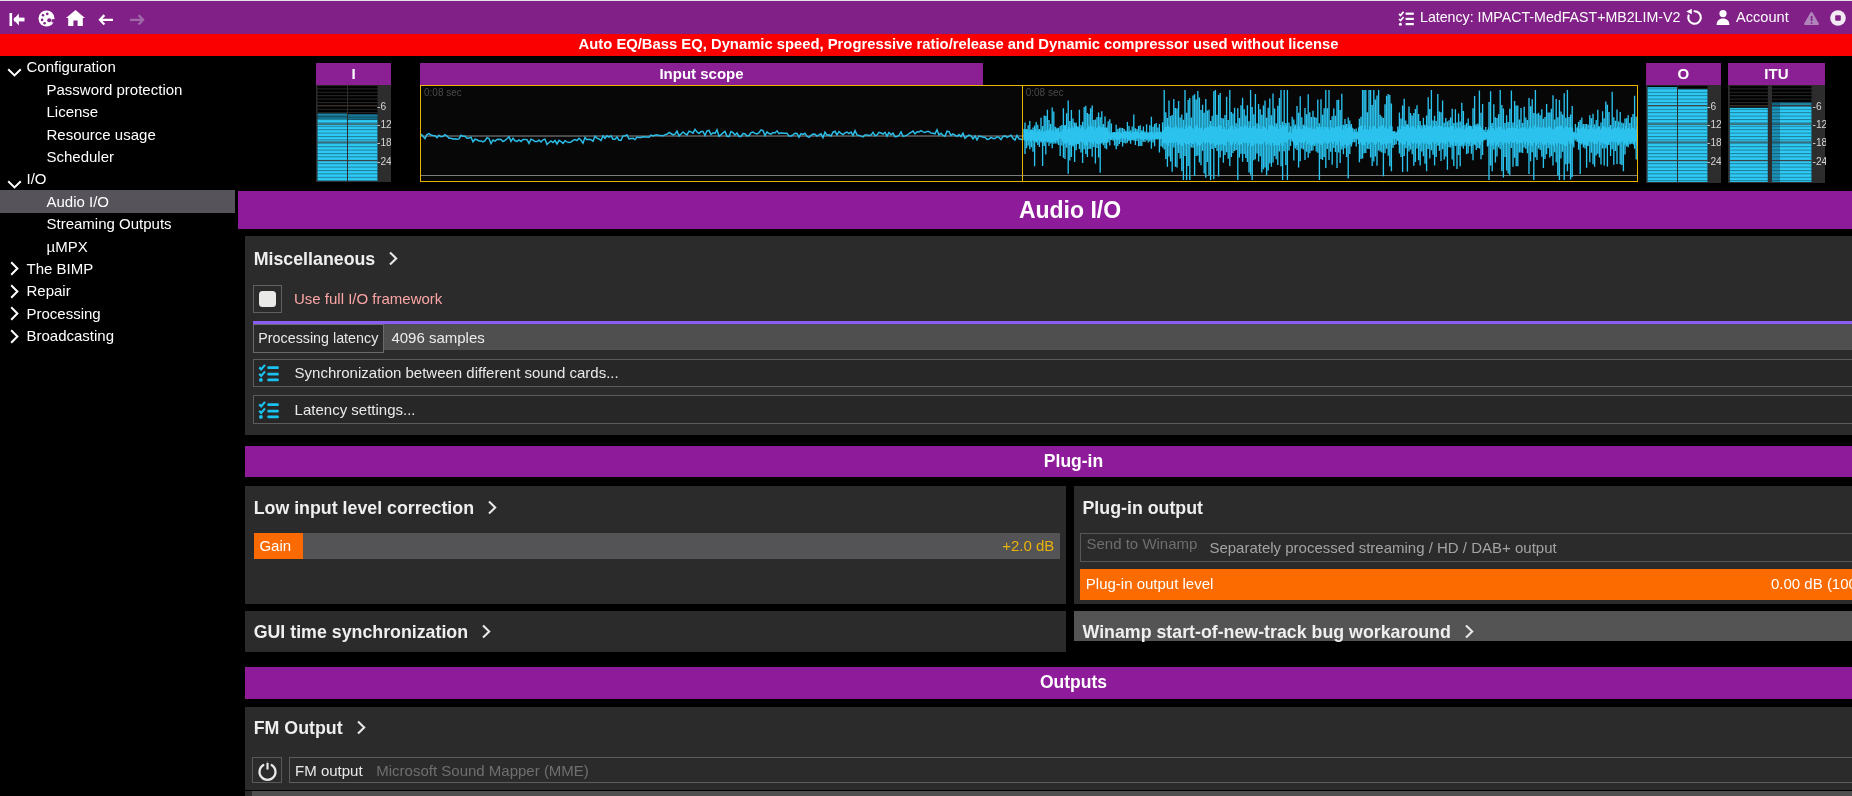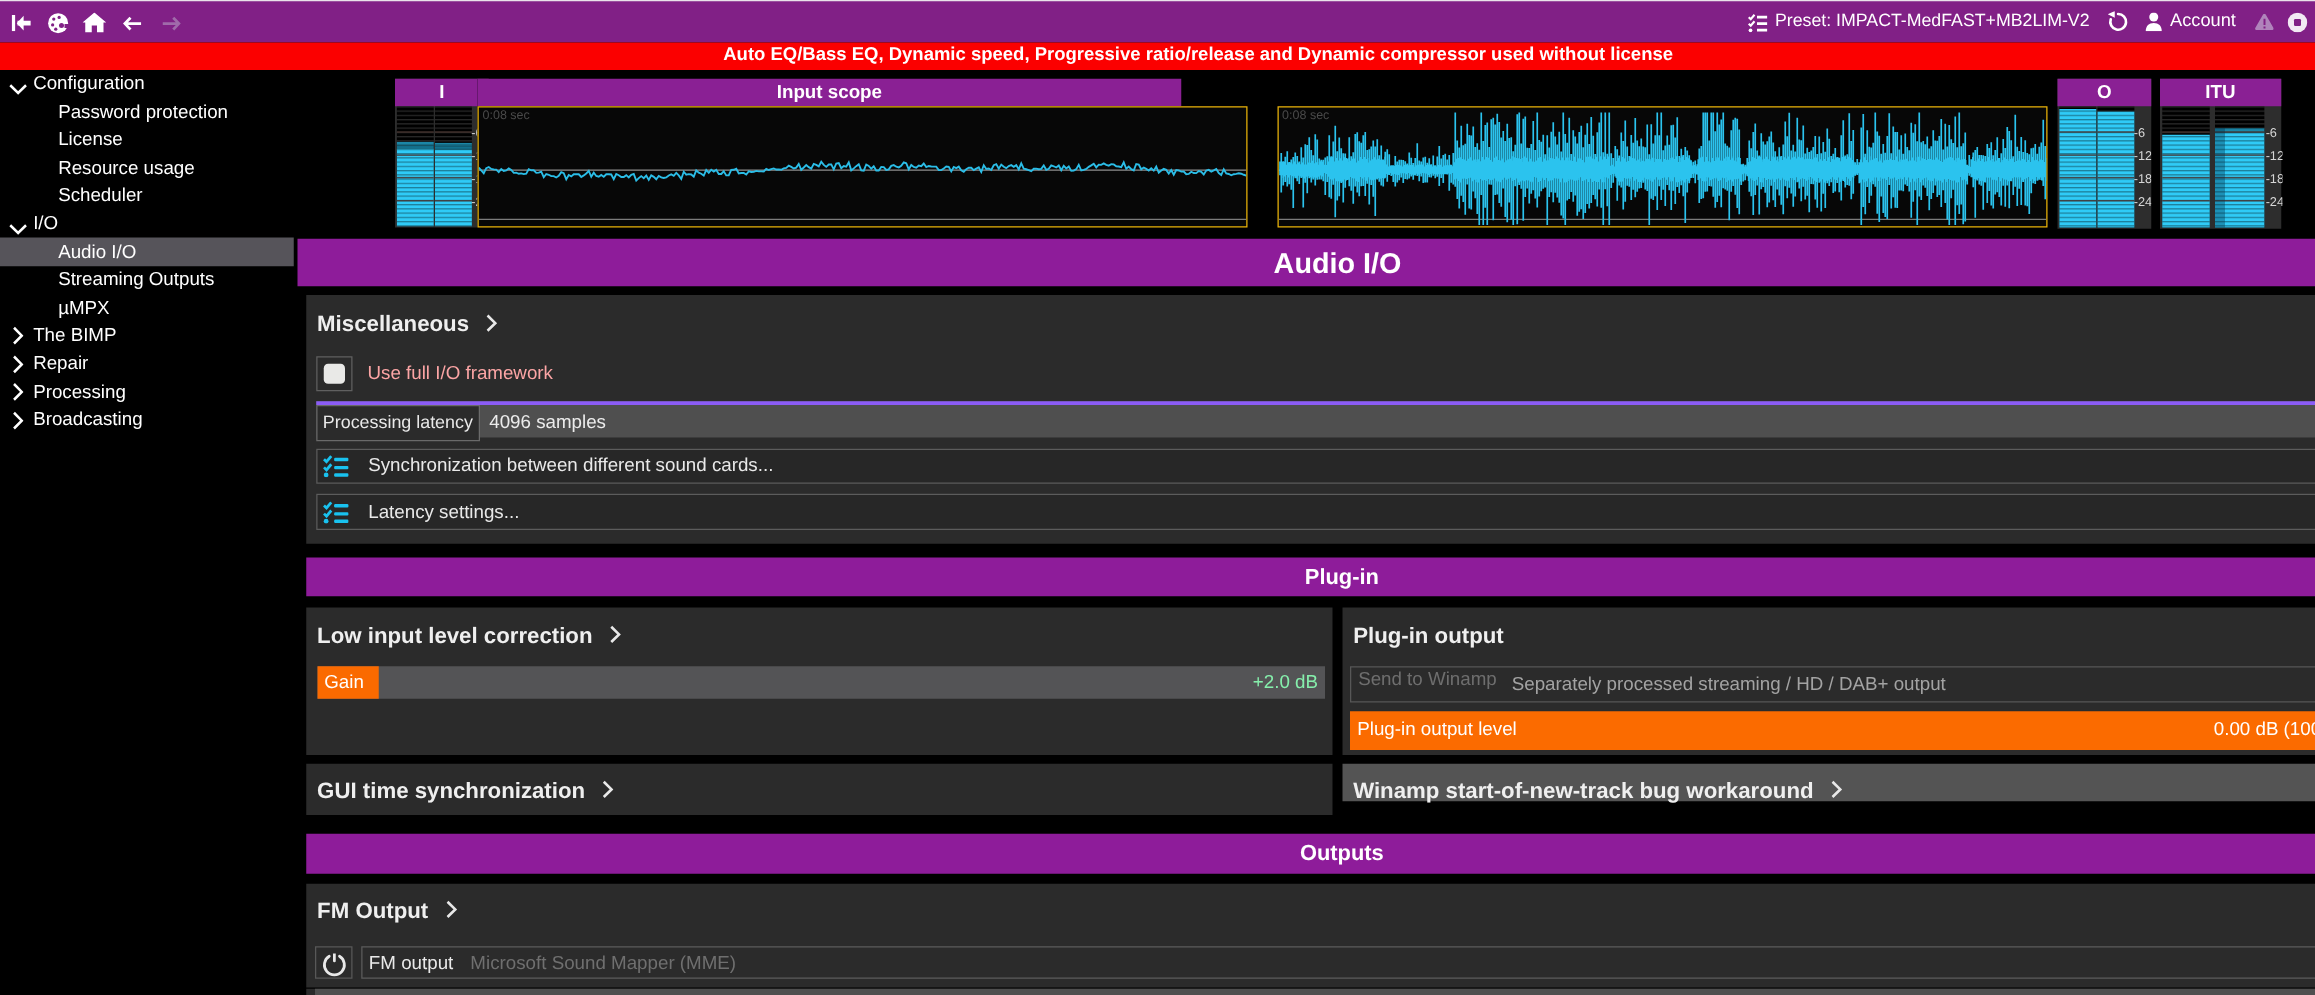--- a/index.html
+++ b/index.html
@@ -62,21 +62,21 @@
         <path d="M9.4 0.3 L7.8 1.9 L10.6 4.7 L0 4.7 L0 6.9 L10.6 6.9 L7.8 9.7 L9.4 11.3 L14.6 5.8 Z" fill="#a06aaa"></path>
       </svg></span>
  <span class="ic" style="left:1398px;top:10px"><svg width="16" height="15" viewBox="0 0 16 15" style="">
         <path d="M1 2.8 L2.6 4.4 L5.6 0.8" stroke="#fff" stroke-width="1.7" fill="none"></path>
         <rect x="7.6" y="1.6" width="8.2" height="2.2" fill="#fff"></rect>
         <path d="M1 8.0 L2.6 9.6 L5.6 6.0" stroke="#fff" stroke-width="1.7" fill="none"></path>
         <rect x="7.6" y="6.8" width="8.2" height="2.2" fill="#fff"></rect>
         <circle cx="2.4" cy="13.2" r="1.5" fill="#fff"></circle>
         <rect x="7.6" y="12.0" width="8.2" height="2.2" fill="#fff"></rect>
       </svg></span>
- <span class="ic" style="left:1420px;top:8px;color:#fff;font-size:14.2px">Preset: IMPACT-MedFAST+MB2LIM-V2</span>
+ <span class="ic" style="left:1420px;top:8px;color:#fff;font-size:14.2px">Latency: IMPACT-MedFAST+MB2LIM-V2</span>
  <span class="ic" style="left:1686px;top:8px"><svg width="17" height="17" viewBox="0 0 17 17" style="">
         <path d="M8.5 2.2 A6.3 6.3 0 1 1 2.6 6.4" stroke="#fff" stroke-width="2.1" fill="none" stroke-linecap="round"></path>
         <path d="M9.6 0 L4.0 2.6 L9.6 5.4 Z" fill="#fff" transform="translate(-3.8,-0.2)"></path>
       </svg></span>
  <span class="ic" style="left:1716px;top:9px"><svg width="14" height="15" viewBox="0 0 14 15" style="">
         <circle cx="7" cy="3.6" r="3.6" fill="#fff"></circle>
         <path d="M0.6 15 C0.6 10.6 3.2 8.4 7 8.4 C10.8 8.4 13.4 10.6 13.4 15 Z" fill="#fff"></path>
       </svg></span>
  <span class="ic" style="left:1736px;top:8px;color:#fff;font-size:14.6px">Account</span>
  <span class="ic" style="left:1804px;top:10px"><svg width="15" height="13" viewBox="0 0 15 13" style="">
@@ -180,21 +180,21 @@
         <text x="61" y="43.0" font-size="10.2" fill="#d6d6d6" font-family="Liberation Sans, sans-serif">-12</text>
         <rect x="1.5" y="56.5" width="29.5" height="1.2" fill="rgba(70,52,48,0.85)"></rect>
         <rect x="32" y="56.5" width="29.5" height="1.2" fill="rgba(70,52,48,0.85)"></rect>
         <text x="61" y="61.0" font-size="10.2" fill="#d6d6d6" font-family="Liberation Sans, sans-serif">-18</text>
         <rect x="1.5" y="75.0" width="29.5" height="1.2" fill="rgba(70,52,48,0.85)"></rect>
         <rect x="32" y="75.0" width="29.5" height="1.2" fill="rgba(70,52,48,0.85)"></rect>
         <text x="61" y="79.5" font-size="10.2" fill="#d6d6d6" font-family="Liberation Sans, sans-serif">-24</text>
       </svg>
     </div>
 </div>
-<div class="mpanel" style="left:382px;top:63px;width:563px;height:119px;background:#000">
+<div class="mpanel" style="left:420px;top:63px;width:563px;height:119px;background:#000">
   <div class="mhead">Input scope</div>
   <div class="scope" style="left:0;top:22.2px;width:616px;height:96.5px">
     <div class="scopetime">0:08 sec</div>
     <svg width="614" height="94" style="position:absolute;left:0;top:0">
       <line x1="0" y1="50" x2="614" y2="50" stroke="#8f8f8f" stroke-width="1"></line>
       <line x1="0" y1="89.5" x2="614" y2="89.5" stroke="#7c7c7c" stroke-width="1"></line>
       <polyline points="0,48.1 2,50.3 4,52.6 6,48.5 8,47.6 10,49.1 12,49.5 14,49.7 16,51.7 18,49.2 20,50.8 22,50.4 24,48.7 26,50.0 28,52.3 30,52.2 32,53.0 34,52.7 36,53.3 38,52.9 40,49.3 42,50.2 44,50.2 46,52.3 48,52.1 50,51.3 52,55.8 54,53.2 56,53.8 58,54.9 60,54.9 62,56.0 64,54.7 66,51.7 68,52.5 70,57.5 72,54.0 74,55.1 76,53.4 78,53.3 80,53.4 82,55.6 84,54.3 86,52.8 88,50.8 90,55.4 92,52.2 94,54.8 96,55.4 98,54.0 100,55.4 102,53.4 104,53.4 106,53.6 108,57.3 110,53.2 112,54.2 114,55.6 116,55.6 118,54.1 120,56.0 122,53.8 124,53.1 126,58.5 128,56.5 130,54.9 132,56.5 134,54.5 136,57.9 138,54.3 140,55.5 142,57.4 144,54.7 146,55.9 148,56.4 150,56.0 152,54.4 154,53.5 156,54.6 158,52.3 160,54.3 162,57.2 164,51.4 166,53.7 168,53.3 170,53.6 172,55.3 174,50.3 176,52.1 178,53.0 180,54.5 182,50.0 184,52.3 186,49.8 188,51.2 190,49.9 192,53.2 194,53.2 196,51.0 198,54.3 200,54.3 202,49.9 204,49.8 206,49.0 208,52.8 210,52.4 212,52.3 214,53.6 216,51.1 218,51.6 220,51.5 222,50.7 224,51.1 226,51.1 228,51.2 230,49.1 232,50.0 234,49.3 236,48.7 238,49.6 240,49.5 242,49.8 244,48.7 246,48.3 248,46.5 250,47.5 252,48.8 254,48.1 256,45.1 258,49.9 260,48.0 262,46.0 264,47.7 266,48.9 268,45.1 270,45.9 272,47.1 274,43.4 276,45.9 278,47.5 280,45.6 282,45.5 284,49.5 286,44.8 288,44.4 290,48.6 292,46.8 294,47.3 296,43.9 298,50.3 300,48.7 302,46.9 304,45.4 306,50.3 308,50.5 310,45.6 312,46.7 314,49.0 316,47.0 318,50.4 320,50.4 322,47.5 324,47.7 326,49.9 328,49.5 330,46.7 332,46.1 334,47.4 336,47.9 338,46.6 340,43.9 342,44.6 344,49.5 346,46.0 348,47.6 350,48.1 352,46.5 354,46.9 356,44.8 358,47.6 360,46.8 362,47.2 364,47.3 366,47.3 368,50.1 370,50.0 372,48.8 374,47.2 376,47.5 378,51.1 380,47.6 382,48.5 384,47.3 386,50.3 388,51.4 390,49.3 392,48.1 394,48.2 396,50.1 398,48.9 400,47.8 402,51.6 404,46.2 406,49.2 408,48.8 410,50.0 412,46.2 414,45.3 416,48.9 418,45.7 420,47.4 422,48.5 424,46.9 426,46.1 428,47.5 430,46.1 432,49.5 434,44.7 436,48.9 438,49.4 440,50.1 442,50.9 444,49.0 446,48.9 448,49.4 450,49.1 452,46.4 454,49.8 456,49.0 458,46.3 460,47.0 462,48.0 464,46.4 466,50.2 468,46.6 470,48.7 472,47.2 474,50.7 476,50.5 478,49.3 480,45.8 482,50.4 484,49.9 486,49.2 488,47.5 490,46.3 492,45.0 494,47.9 496,45.7 498,45.9 500,44.7 502,45.9 504,46.5 506,45.4 508,45.5 510,47.0 512,47.2 514,47.8 516,43.9 518,49.0 520,47.2 522,49.3 524,50.3 526,45.2 528,45.6 530,49.4 532,48.0 534,49.1 536,50.4 538,48.6 540,50.5 542,47.2 544,52.2 546,50.4 548,49.1 550,49.9 552,52.9 554,50.0 556,53.8 558,50.0 560,50.4 562,51.3 564,51.2 566,53.4 568,53.1 570,51.4 572,52.4 574,52.5 576,50.8 578,51.4 580,53.6 582,50.4 584,49.9 586,51.3 588,50.3 590,49.2 592,52.4 594,54.0 596,49.4 598,52.8 600,53.2 602,54.2 604,53.4 606,53.1 608,52.6 610,53.0 612,53.8 614,54.5" fill="none" stroke="#2bbde7" stroke-width="1.5"></polyline>
     </svg>
   </div>
 </div>
@@ -304,21 +304,21 @@
   </div>
 </div>
 
 <div class="pbar" style="left:245px;top:445.6px;width:1657px;height:31.6px;font-size:17.5px;line-height:30px">Plug-in</div>
 <div class="panel" style="left:245px;top:485.7px;width:821.3px;height:118.6px">
   <div class="ptitle" style="left:8.7px;top:12.5px">Low input level correction<svg width="9" height="15" viewBox="0 0 9 15" style="position:relative;top:1px">
         <path d="M1 1.4 L7.2 7.5 L1 13.6" stroke="#e8e8e8" stroke-width="2.1" fill="none"></path>
       </svg></div>
   <div style="position:absolute;left:8.9px;top:47.1px;width:806.5px;height:26.4px;background:#545456">
     <div style="position:absolute;left:0;top:0;width:48.8px;height:26.4px;background:#fa6a00;color:#fff;font-size:15px;line-height:25px;padding-left:5.5px">Gain</div>
-    <span style="position:absolute;right:6px;top:4px;color:#86efac;font-size:15px">+2.0 dB</span>
+    <span style="position:absolute;right:6px;top:4px;color:#eab308;font-size:15px">+2.0 dB</span>
   </div>
 </div>
 <div class="panel" style="left:1074px;top:485.7px;width:778px;height:118.6px">
   <div class="ptitle" style="left:8.5px;top:12.5px">Plug-in output</div>
   <div class="rowbox" style="left:6px;top:47.7px;right:-2px;height:28.6px;background:#2b2b2b;border-color:#575757">
     <span class="dim" style="position:absolute;left:5.5px;top:1px">Send to Winamp</span>
     <span style="position:absolute;left:128.4px;top:4.5px;color:#a3a3a3">Separately processed streaming / HD / DAB+ output</span>
   </div>
   <div style="position:absolute;left:6px;top:83.5px;right:-2px;height:30.7px;background:#fb6b00;color:#fff;font-size:15px">
     <span style="position:absolute;left:5.8px;top:5.8px">Plug-in output level</span>

